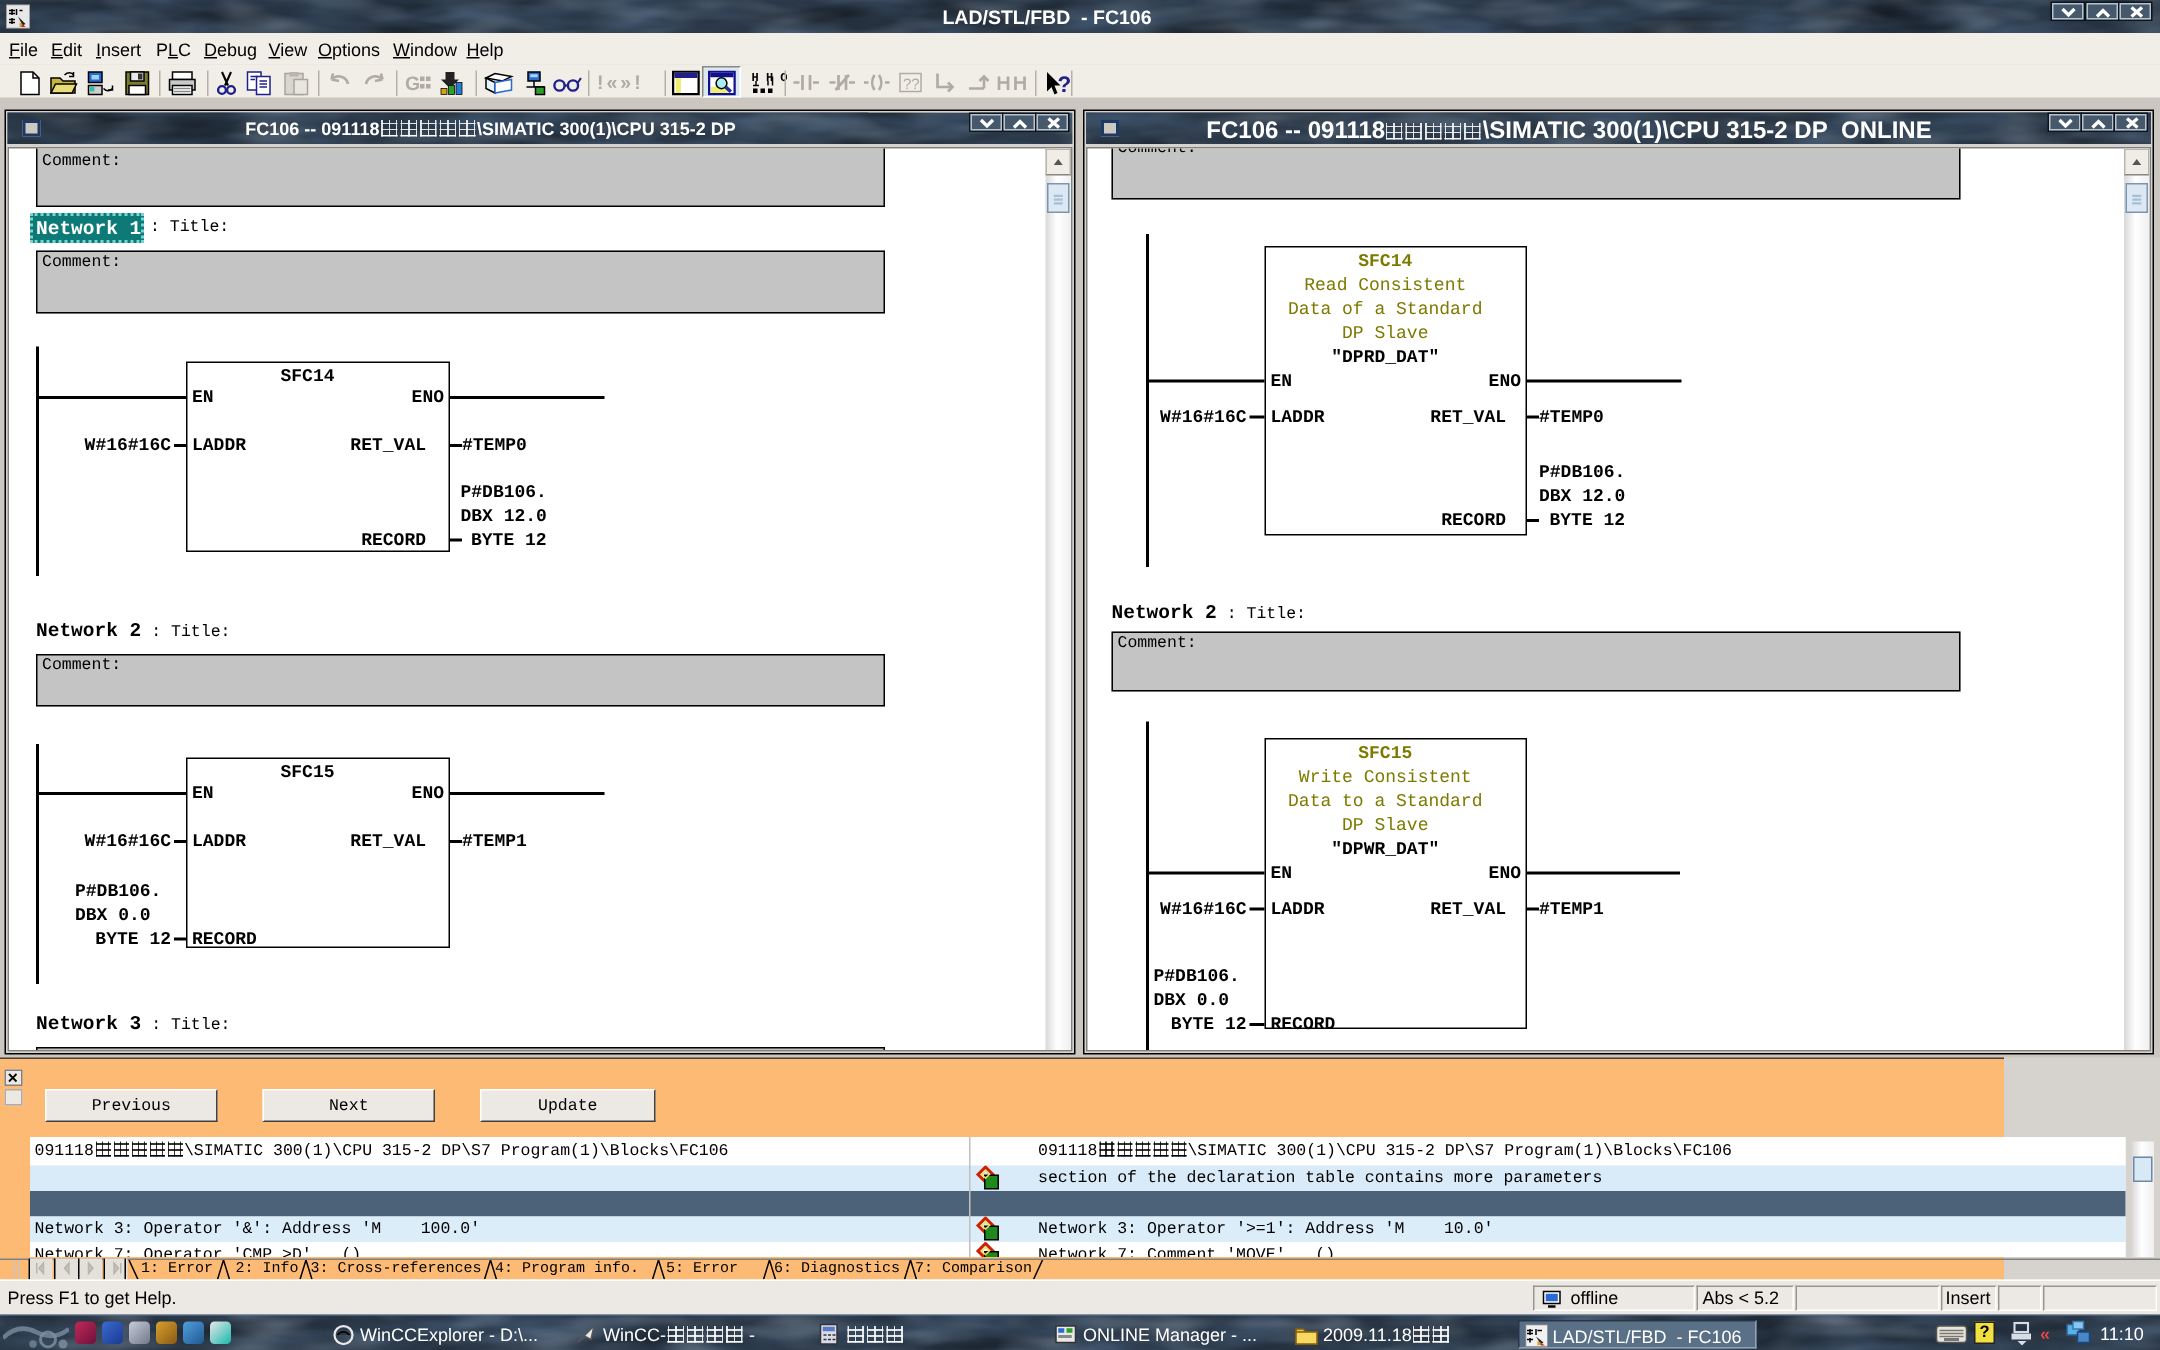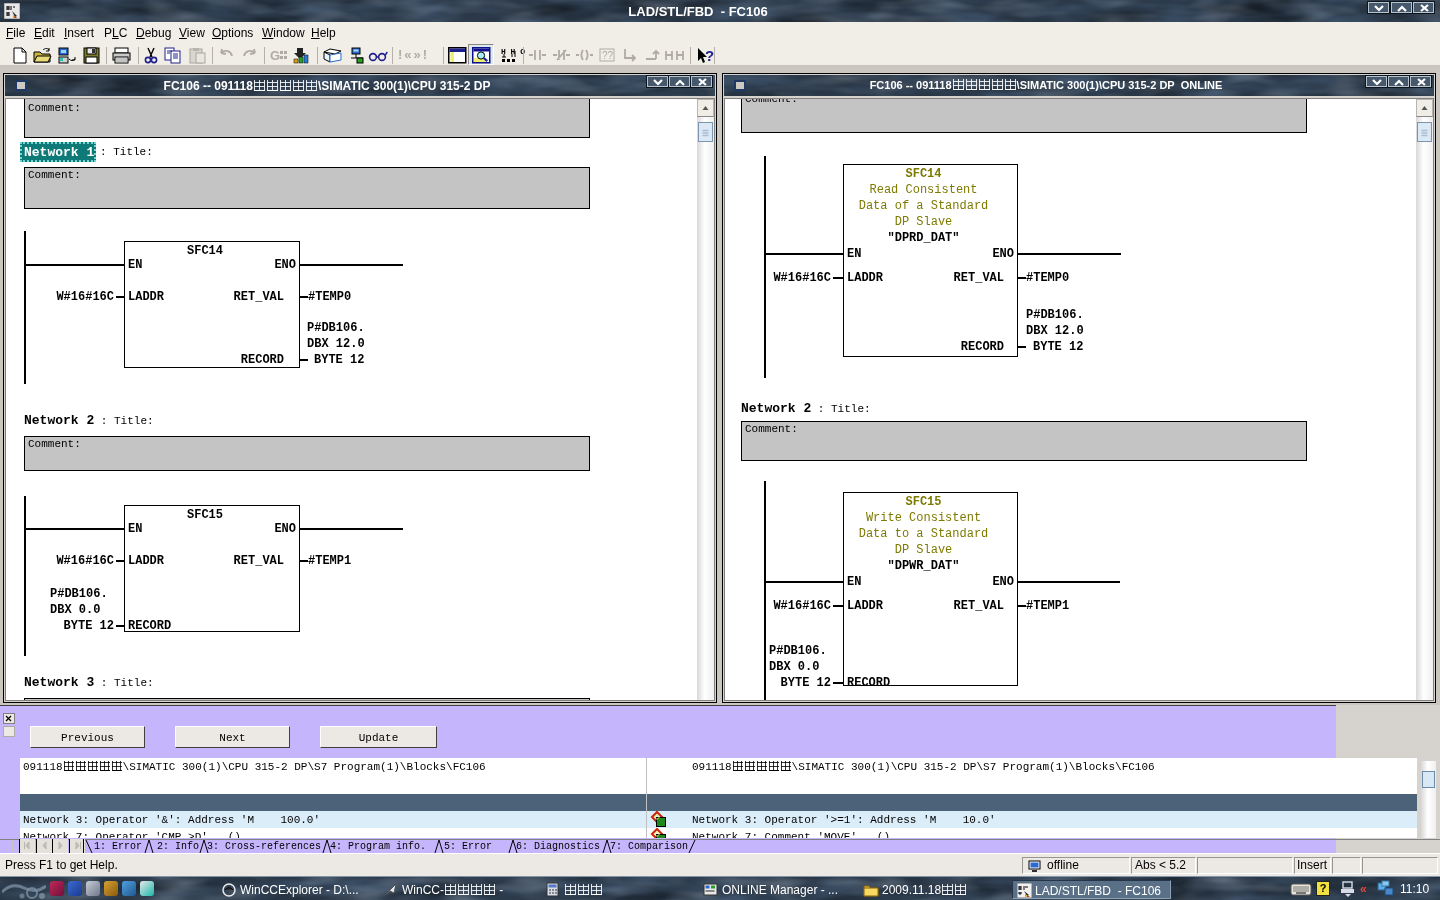--- a/index.html
+++ b/index.html
@@ -331,21 +331,21 @@
             <filter id="tw2" x="0" y="0" width="100%" height="100%">
               <feTurbulence type="fractalNoise" baseFrequency="0.02 0.07" numOctaves="2" seed="33" result="n"></feTurbulence>
               <feColorMatrix in="n" type="matrix" values="0 0 0 0 0.75  0 0 0 0 0.82  0 0 0 0 0.9  0.5 0 0 0 -0.22"></feColorMatrix>
             </filter>
           </defs>
           <rect width="710" height="21" fill="#3c5067"></rect>
           <rect width="710" height="21" filter="url(#tx2)"></rect>
           <rect width="710" height="21" filter="url(#tw2)"></rect>
         </svg>
   <div class="abs" style="left:10px;top:5px;width:12px;height:11px;background:#ccc8c2;border:2px solid #1e3a64"></div>
-  <div class="abs" style="left:0;top:4px;width:644px;text-align:center;color:#fff;font-weight:bold;font-size:11px;white-space:nowrap">FC106 -- 091118<i class="cj cjw"></i><i class="cj cjw"></i><i class="cj cjw"></i><i class="cj cjw"></i><i class="cj cjw"></i>\SIMATIC 300(1)\CPU 315-2 DP&nbsp; ONLINE</div>
+  <div class="abs" style="left:0;top:4px;width:644px;text-align:center;color:#fff;font-weight:bold;font-size:16px;white-space:nowrap">FC106 -- 091118<i class="cj cjw"></i><i class="cj cjw"></i><i class="cj cjw"></i><i class="cj cjw"></i><i class="cj cjw"></i>\SIMATIC 300(1)\CPU 315-2 DP&nbsp; ONLINE</div>
   <div class="wbtn" style="left:642px;top:1px">
           <svg width="21" height="11">
             <path d="M6 3l4 4 4-4" stroke="#fff" stroke-width="2.2" fill="none"></path>
           </svg>
         </div>
   <div class="wbtn" style="left:664px;top:1px">
           <svg width="21" height="11">
             <path d="M6 8l4-4 4 4" stroke="#fff" stroke-width="2.2" fill="none"></path>
           </svg>
         </div>
@@ -416,34 +416,42 @@
    <div class="abs" style="left:1px;top:23px;width:15px;height:20px;background:#dce9f4;border:1px solid #7a95ad">
             <svg width="13" height="18">
               <path d="M3.5 7.5h6M3.5 10h6M3.5 12.5h6" stroke="#a8bed2" stroke-width="1.5"></path>
             </svg>
           </div>
  </div>
  </div>
 </div>
 </div>
 
-<div class="abs" style="left:0;top:705px;width:1336px;height:148px;background:#c4b5fd;border-top:1px solid #404040">
+<div class="abs" style="left:0;top:705px;width:1336px;height:148px;background:#fdba74;border-top:1px solid #404040">
  <div class="abs" style="left:3px;top:7px;width:12px;height:11px;background:#ece9e4;border:1px solid #808080">
       <svg width="10" height="9">
         <path d="M2 2l5 5M7 2L2 7" stroke="#000" stroke-width="1.2"></path>
       </svg>
     </div>
  <div class="abs" style="left:3px;top:20px;width:12px;height:11px;background:#ece9e4;border:1px solid #b0aca5"></div>
  <div class="abs mono" style="left:30px;top:20px;width:115px;height:22px;background:#ece9e4;border:1px solid;border-color:#fff #404040 #404040 #fff;font-size:11px;text-align:center;padding-top:5px">Previous</div>
  <div class="abs mono" style="left:175px;top:20px;width:115px;height:22px;background:#ece9e4;border:1px solid;border-color:#fff #404040 #404040 #fff;font-size:11px;text-align:center;padding-top:5px">Next</div>
  <div class="abs mono" style="left:320px;top:20px;width:117px;height:22px;background:#ece9e4;border:1px solid;border-color:#fff #404040 #404040 #fff;font-size:11px;text-align:center;padding-top:5px">Update</div>
  <div class="abs" style="left:20px;top:52px;width:1397px;height:80px;background:#fff;overflow:hidden">
 <div class="row" style="top:0px;height:19px;background:#ffffff">
 <span class="abs" style="left:3px;top:3px">091118<i class="cj cjb"></i><i class="cj cjb"></i><i class="cj cjb"></i><i class="cj cjb"></i><i class="cj cjb"></i>\SIMATIC 300(1)\CPU 315-2 DP\S7 Program(1)\Blocks\FC106</span>
 <span class="abs" style="left:672px;top:3px">091118<i class="cj cjb"></i><i class="cj cjb"></i><i class="cj cjb"></i><i class="cj cjb"></i><i class="cj cjb"></i>\SIMATIC 300(1)\CPU 315-2 DP\S7 Program(1)\Blocks\FC106</span>
+</div>
+<div class="row" style="top:19px;height:17px;background:#d9eaf8">
+<span class="abs" style="left:672px;top:3px">section of the declaration table contains more parameters</span>
+<svg class="abs" style="left:630px;top:0px" width="18" height="17">
+          <path d="M7 1L12 6L7 11L2 6Z" fill="none" stroke="#cc2200" stroke-width="2"></path>
+          <rect x="6.5" y="6.5" width="9" height="9" fill="#1e8a1e" stroke="#000"></rect>
+          <path d="M7 3.5L9.5 6L7 8.5L4.5 6Z" fill="none" stroke="#f0e060" stroke-width="1"></path>
+        </svg>
 </div>
 <div class="row" style="top:36px;height:17px;background:#4c6278">
 </div>
 <div class="row" style="top:53px;height:17px;background:#dcedfa">
 <span class="abs" style="left:3px;top:3px">Network 3: Operator '&amp;': Address 'M    100.0'</span>
 <span class="abs" style="left:672px;top:3px">Network 3: Operator '&gt;=1': Address 'M    10.0'</span>
 <svg class="abs" style="left:630px;top:0px" width="18" height="17">
           <path d="M7 1L12 6L7 11L2 6Z" fill="none" stroke="#cc2200" stroke-width="2"></path>
           <rect x="6.5" y="6.5" width="9" height="9" fill="#1e8a1e" stroke="#000"></rect>
           <path d="M7 3.5L9.5 6L7 8.5L4.5 6Z" fill="none" stroke="#f0e060" stroke-width="1"></path>

